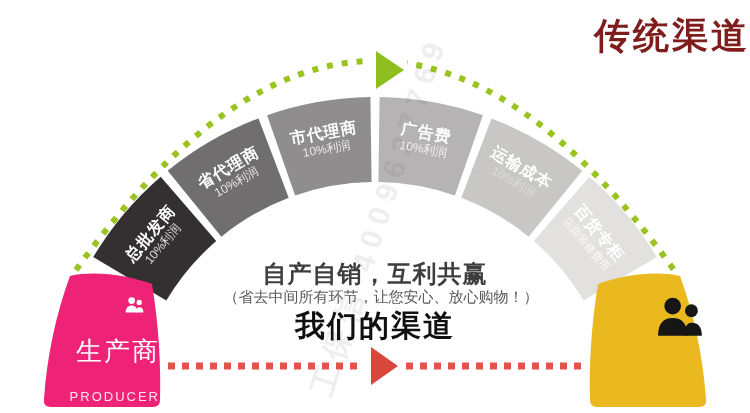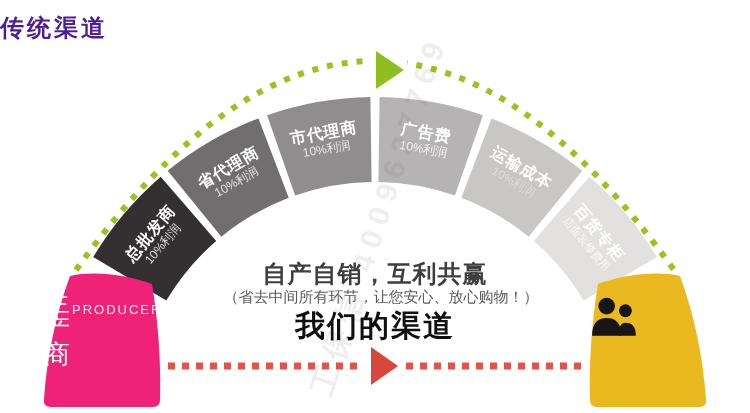--- a/index.html
+++ b/index.html
@@ -3,22 +3,22 @@
 <meta charset="utf-8">
 <style>
   html,body{margin:0;padding:0;background:#fff;}
   .stage{
     position:relative;width:750px;height:413px;background:#ffffff;overflow:hidden;
     font-family:"Liberation Sans","DejaVu Sans",sans-serif;
   }
   .stage svg.art{position:absolute;left:0;top:0;z-index:1;}
   .abs{position:absolute;z-index:3;}
   .title-top{
-    left:0;top:12px;width:750px;text-align:left;
-    font-size:24px;font-weight:800;color:#4c1d95;letter-spacing:3px;
+    left:0;top:12px;width:750px;text-align:right;
+    font-size:36px;font-weight:800;color:#7f1d1d;letter-spacing:3px;
   }
   .seg-label{
     width:140px;text-align:center;color:#fff;line-height:1.12;z-index:2;
   }
   .seg-label .l1{display:block;font-size:16px;font-weight:700;letter-spacing:1px;}
   .seg-label .l2{display:block;font-size:12px;color:rgba(255,255,255,.82);margin-top:1px;}
   .seg-label.faint2 .l2{color:rgba(255,255,255,.38);}
   .seg-label.small2 .l2{font-size:11px;letter-spacing:0;}
   .slogan{
     left:0;top:258px;width:750px;text-align:center;
@@ -26,26 +26,26 @@
   }
   .slogan-note{
     left:6px;top:288px;width:750px;text-align:center;
     font-size:15px;color:#595959;
   }
   .title-bottom{
     left:0;top:306px;width:750px;text-align:center;
     font-size:30px;font-weight:900;color:#101010;letter-spacing:2px;
   }
   .endbox-content{
-    width:116px;height:119px;display:flex;flex-direction:row;
-    align-items:flex-start;justify-content:flex-start;z-index:3;
+    width:116px;height:119px;display:flex;flex-direction:column;
+    align-items:flex-end;justify-content:flex-start;z-index:3;gap:21px;
   }
   .endbox-content .person{width:50px;height:40px;margin-top:12px;}
   .endbox-content .cn{font-size:26px;color:#ffffff;letter-spacing:2px;margin-top:4px;line-height:1;}
-  .endbox-content .en{font-size:13px;color:rgba(255,255,255,.88);letter-spacing:2px;margin-top:17px;}
+  .endbox-content .en{font-size:13px;color:rgba(255,255,255,.88);letter-spacing:2px;margin-top:4px;}
   .producer-content{left:44px;top:285px;}
   .customer-content{left:590px;top:285px;}
   .person.white{fill:#ffffff;}
   .person.dark{fill:#161616;}
   .watermark{
     left:170px;top:195px;width:420px;text-align:center;white-space:nowrap;
     transform:rotate(-72deg);font-size:30px;letter-spacing:8px;
     color:rgba(90,90,90,.10);z-index:2;font-weight:700;
   }
 </style>

